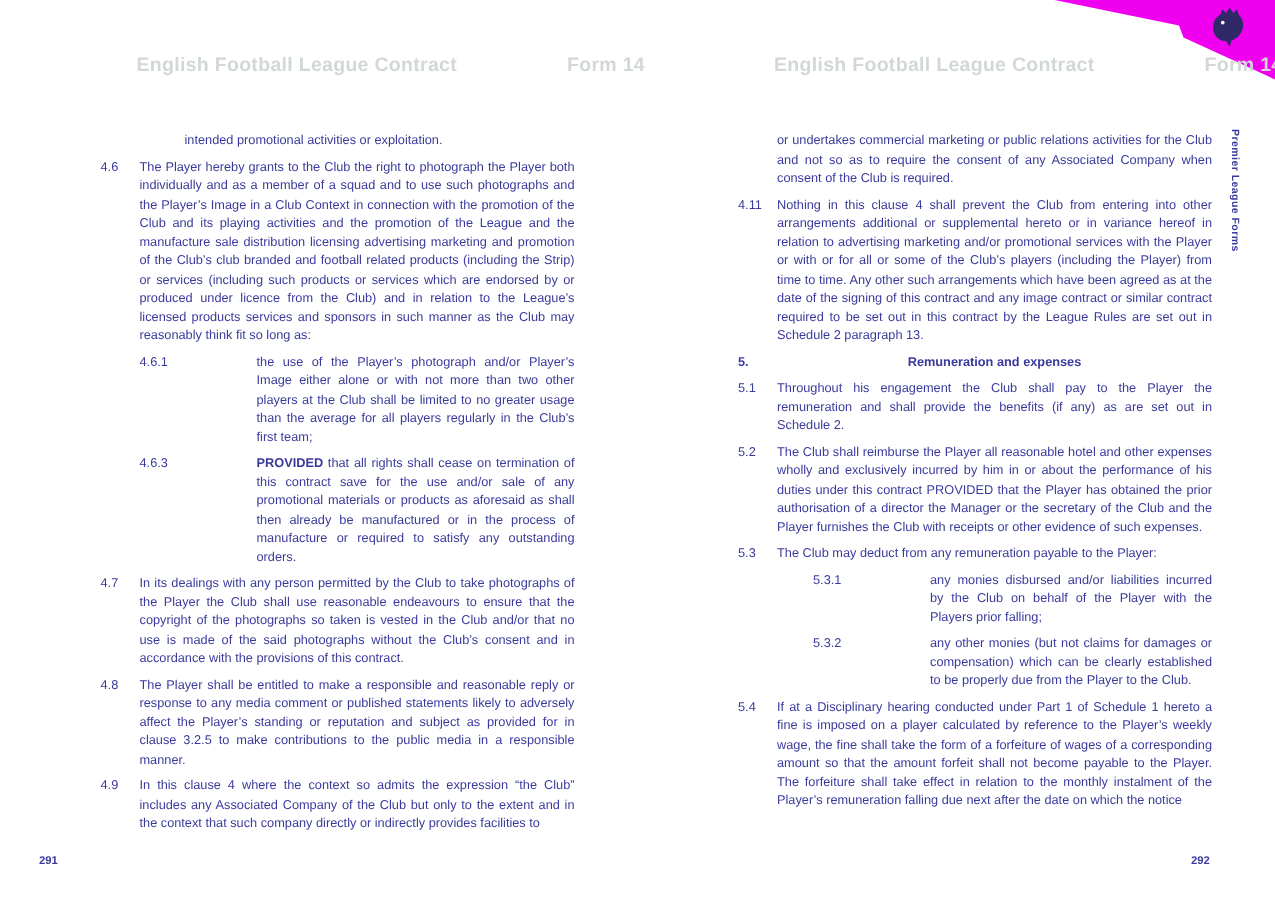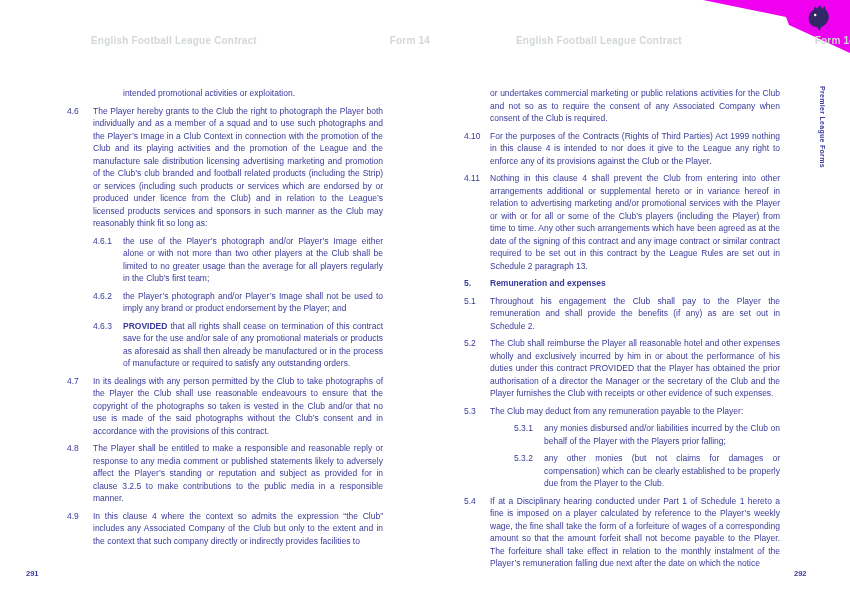--- a/index.html
+++ b/index.html
@@ -2,40 +2,40 @@
 <html><head>
 <meta charset="utf-8">
 <style>
   html,body{margin:0;padding:0;}
   body{
     width:850px;height:603px;position:relative;overflow:hidden;background:#ffffff;
     font-family:"Liberation Sans", sans-serif;
   }
   .page-header{
     position:absolute;top:35px;display:flex;justify-content:space-between;
-    font-size:10px;font-weight:bold;letter-spacing:.2px;color:#d2d8d5;padding-left:48px;
+    font-size:13px;font-weight:bold;letter-spacing:.2px;color:#d2d8d5;padding-left:48px;
   }
   .page-header.left{left:43px;width:339px;}
   .page-header.right{left:468px;width:339px;}
   .content{
     position:absolute;top:87px;font-size:8.5px;line-height:12.5px;color:#3a3a9c;
     letter-spacing:0;
   }
   .content.left{left:67px;width:316px;}
-  .content.right{left:464px;width:316px;}
+  .content.right{left:492px;width:316px;}
   .block{display:flex;margin:0 0 5px 0;}
   .block .num{flex:0 0 26px;}
   .block .txt{flex:1;text-align:justify;}
-  .block.sub{margin-left:26px;}
+  .block.sub{margin-left:26px;gap:48px;}
   .block.sub .num{flex:0 0 30px;}
   .content.right .block.sub{margin-left:50px;}
   .block.cont{margin-left:26px;}
   .block.cont-sub{margin-left:56px;}
   .block.heading .num,.block.heading .txt{font-weight:bold;}
-  .block.heading .txt{text-align:left;}
+  .block.heading .txt{text-align:center;}
   .txt b{font-weight:bold;}
   .page-num{
     position:absolute;top:569px;font-size:7.5px;font-weight:bold;color:#3a3a9c;
   }
   .page-num.left{left:26px;}
   .page-num.right{left:794px;}
   .corner-banner{position:absolute;top:0;left:703px;width:147px;height:57px;}
   .lion-logo{position:absolute;top:5px;left:806px;width:25px;height:27px;}
   .vertical-tab{
     position:absolute;left:819px;top:86px;
@@ -75,47 +75,39 @@
     </div>
     <div class="block clause">
       <span class="num">4.6</span>
       <div class="txt">The Player hereby grants to the Club the right to photograph the Player both individually and as a member of a squad and to use such photographs and the Player’s Image in a Club Context in connection with the promotion of the Club and its playing activities and the promotion of the League and the manufacture sale distribution licensing advertising marketing and promotion of the Club’s club branded and football related products (including the Strip) or services (including such products or services which are endorsed by or produced under licence from the Club) and in relation to the League’s licensed products services and sponsors in such manner as the Club may reasonably think fit so long as:</div>
     </div>
     <div class="block sub">
       <span class="num">4.6.1</span>
       <div class="txt">the use of the Player’s photograph and/or Player’s Image either alone or with not more than two other players at the Club shall be limited to no greater usage than the average for all players regularly in the Club’s first team;</div>
     </div>
     <div class="block sub">
-      <span class="num">4.6.2</span>
-      <div class="txt">the Player’s photograph and/or Player’s Image shall not be used to imply any brand or product endorsement by the Player; and</div>
-    </div>
-    <div class="block sub">
       <span class="num">4.6.3</span>
       <div class="txt"><b>PROVIDED</b> that all rights shall cease on termination of this contract save for the use and/or sale of any promotional materials or products as aforesaid as shall then already be manufactured or in the process of manufacture or required to satisfy any outstanding orders.</div>
     </div>
     <div class="block clause">
       <span class="num">4.7</span>
       <div class="txt">In its dealings with any person permitted by the Club to take photographs of the Player the Club shall use reasonable endeavours to ensure that the copyright of the photographs so taken is vested in the Club and/or that no use is made of the said photographs without the Club’s consent and in accordance with the provisions of this contract.</div>
     </div>
     <div class="block clause">
       <span class="num">4.8</span>
       <div class="txt">The Player shall be entitled to make a responsible and reasonable reply or response to any media comment or published statements likely to adversely affect the Player’s standing or reputation and subject as provided for in clause 3.2.5  to make contributions to the public media in a responsible manner.</div>
     </div>
     <div class="block clause">
       <span class="num">4.9</span>
       <div class="txt">In this clause 4 where the context so admits the expression “the Club” includes any Associated Company of the Club but only to the extent and in the context that such company directly or indirectly provides facilities to</div>
     </div>
   </div>
 <div class="content right">
     <div class="block cont">
       <div class="txt">or undertakes commercial marketing or public relations activities for the Club and not so as to require the consent of any Associated Company when consent of the Club is required.</div>
-    </div>
-    <div class="block clause">
-      <span class="num">4.10</span>
-      <div class="txt">For the purposes of the Contracts (Rights of Third Parties) Act 1999 nothing in this clause 4 is intended to nor does it give to the League any right to enforce any of its provisions against the Club or the Player.</div>
     </div>
     <div class="block clause">
       <span class="num">4.11</span>
       <div class="txt">Nothing in this clause 4 shall prevent the Club from entering into other arrangements additional or supplemental hereto or in variance hereof in relation to advertising marketing and/or promotional services with the Player or with or for all or some of the Club’s players (including the Player) from time to time.  Any other such arrangements which have been agreed as at the date of the signing of this contract and any image contract or similar contract required to be set out in this contract by the League Rules are set out in Schedule 2 paragraph 13.</div>
     </div>
     <div class="block heading">
       <span class="num">5.</span>
       <div class="txt">Remuneration and expenses</div>
     </div>
     <div class="block clause">

